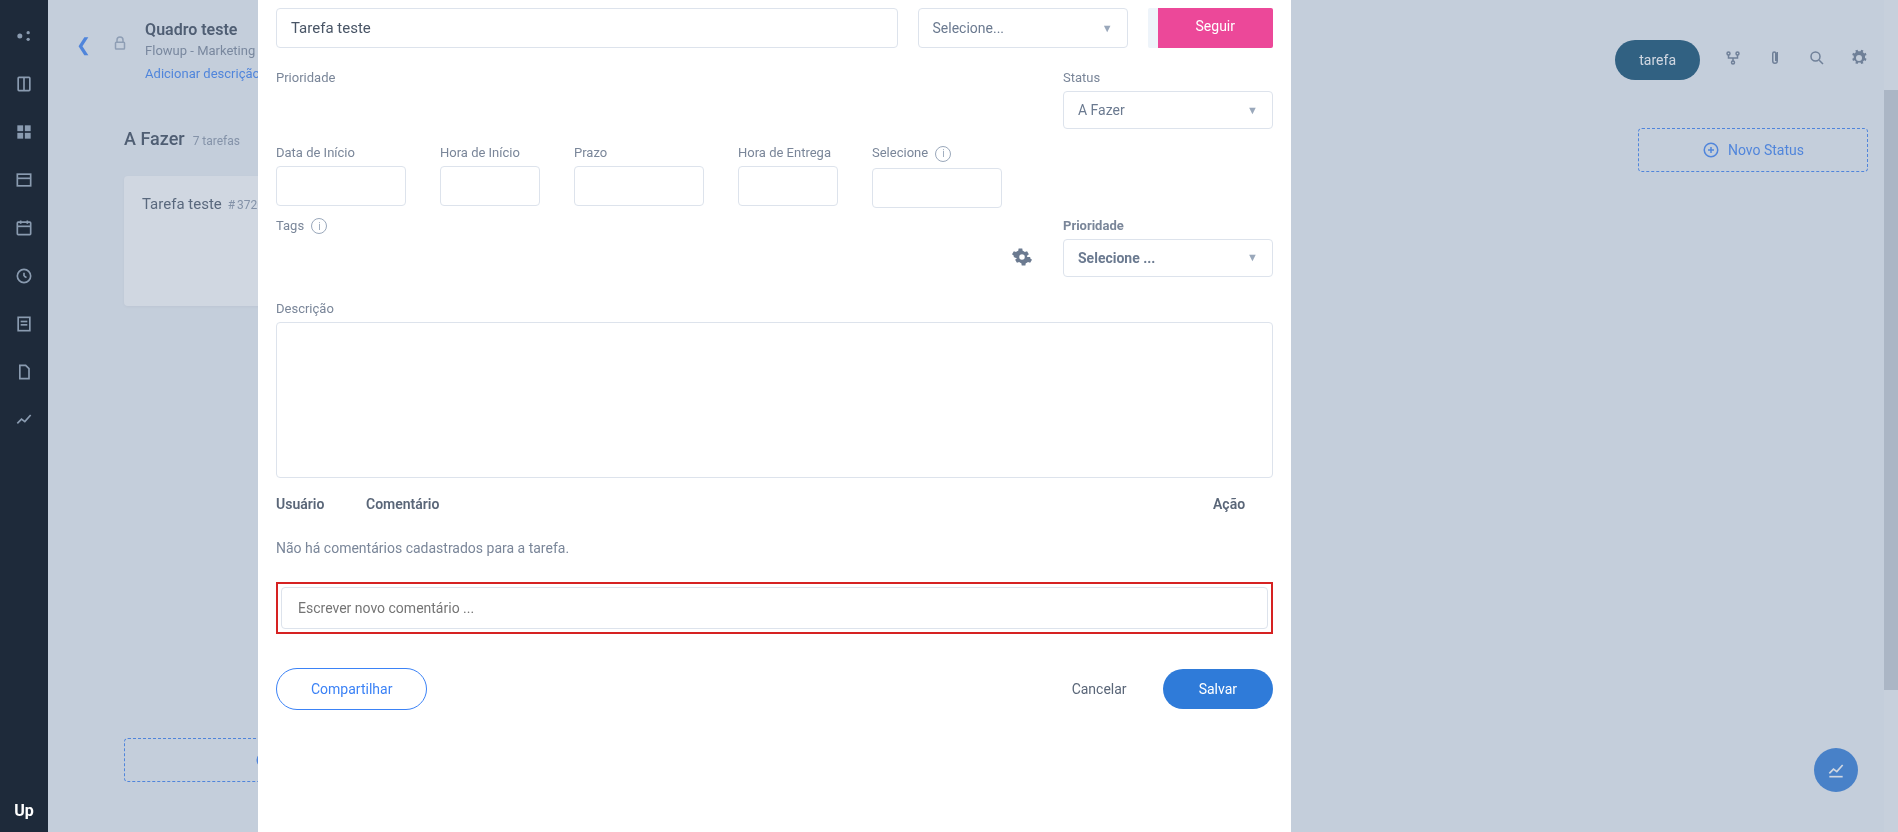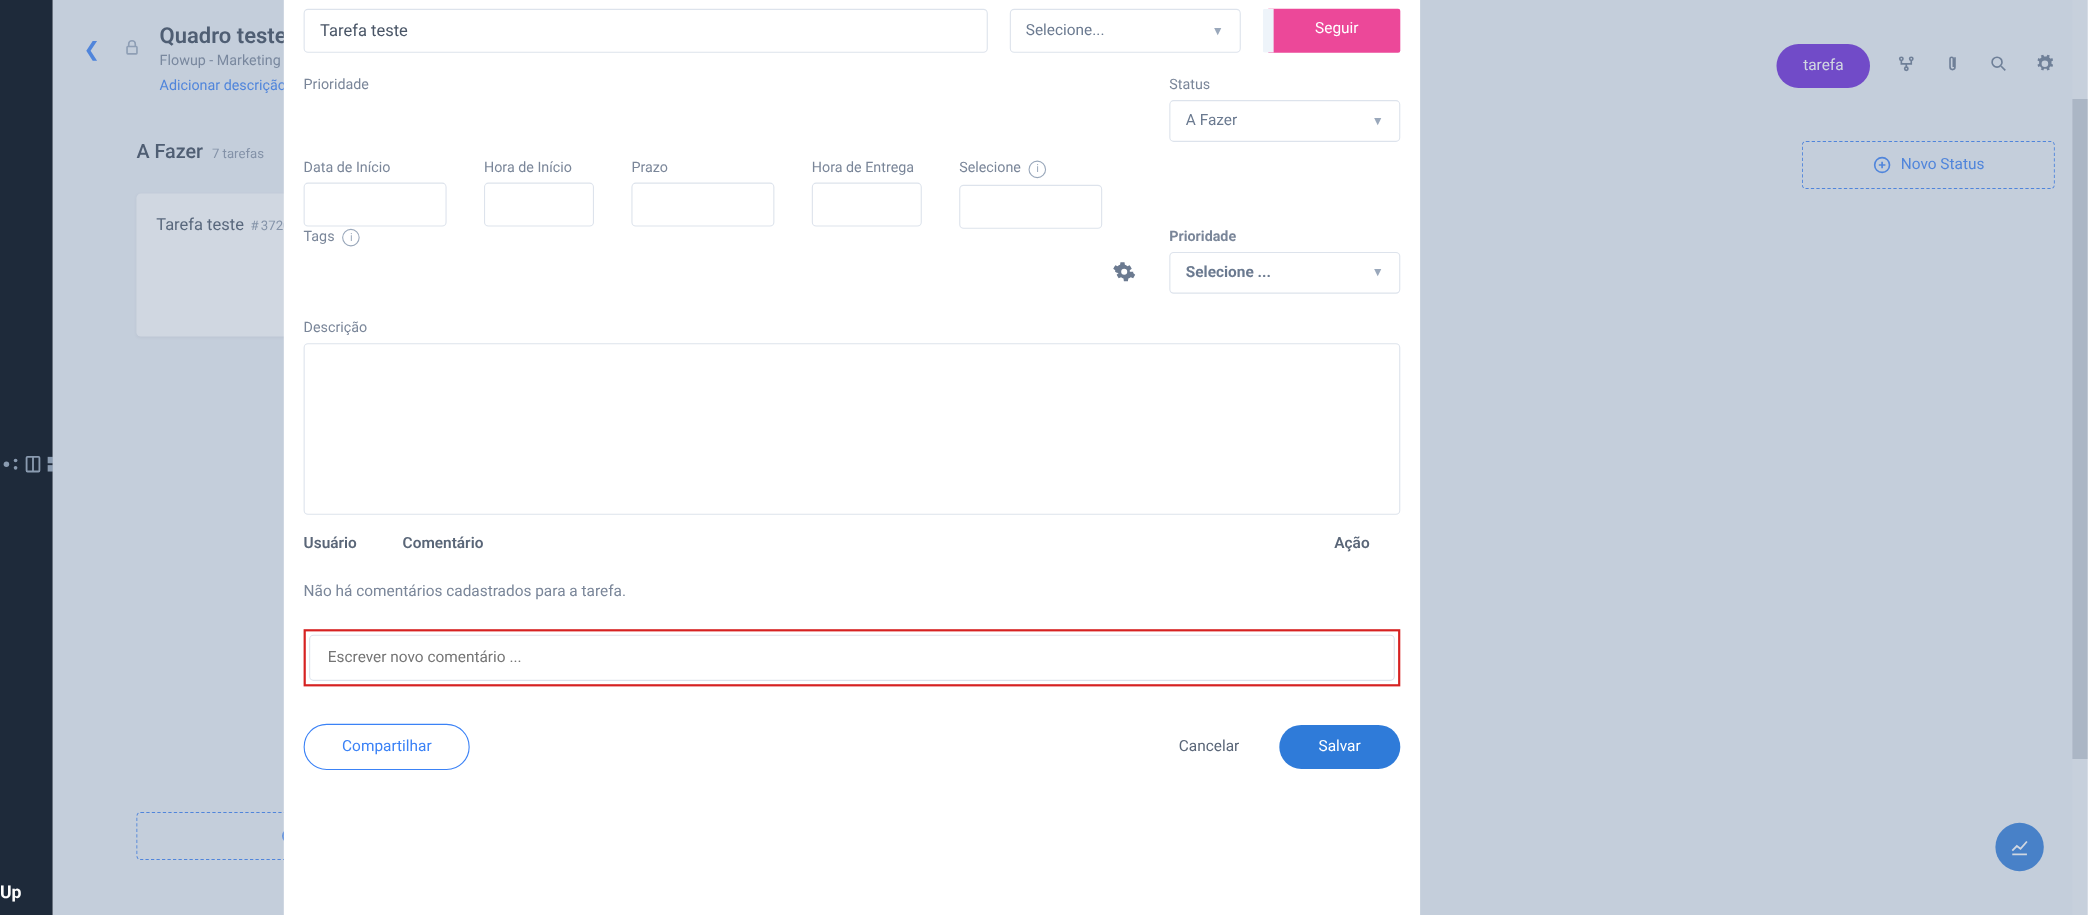--- a/index.html
+++ b/index.html
@@ -1,36 +1,36 @@
 <!DOCTYPE html>
 <html><head>
   <meta charset="utf-8">
   <style>
     * { margin: 0; padding: 0; box-sizing: border-box; font-family: -apple-system, BlinkMacSystemFont, "Segoe UI", Roboto, sans-serif; }
     body { background: #f5f7fa; overflow: hidden; width: 1898px; height: 832px; position: relative; }
     
     
-    .left-sidebar { position: absolute; left: 0; top: 0; width: 48px; height: 100%; background: #1e2a3a; display: flex; align-items: center; padding-top: 12px; }
+    .left-sidebar { position: absolute; left: 0; top: 0; width: 48px; height: 100%; background: #1e2a3a; display: flex; flex-direction: column; align-items: center; padding-top: 12px; }
     .sidebar-icon { width: 48px; height: 48px; display: flex; align-items: center; justify-content: center; color: #8a9bb0; cursor: pointer; }
     .sidebar-icon svg { width: 20px; height: 20px; }
     .sidebar-logo { position: absolute; bottom: 12px; color: #fff; font-weight: bold; font-size: 16px; }
     
     
     .bg-overlay { position: absolute; left: 48px; top: 0; right: 0; bottom: 0; background: rgba(120, 140, 170, 0.35); z-index: 5; }
     .bg-content { position: absolute; left: 48px; top: 0; right: 0; bottom: 0; background: #edf1f6; }
     
     .bg-header { display: flex; align-items: flex-start; padding: 20px 28px 0 28px; }
     .back-arrow { color: #3b82f6; font-size: 18px; margin-right: 20px; margin-top: 14px; cursor: pointer; }
     .lock-icon { color: #9aa8bb; margin-right: 16px; margin-top: 14px; }
-    .board-title { color: #3a4657; font-size: 20px; font-weight: 600; }
+    .board-title { color: #3a4657; font-size: 16px; font-weight: 600; }
     .board-sub { color: #7a8699; font-size: 13px; margin-top: 4px; }
     .board-desc { color: #3b82f6; font-size: 13px; margin-top: 8px; cursor: pointer; }
     
     .bg-topright { position: absolute; top: 40px; right: 30px; display: flex; align-items: center; gap: 24px; }
-    .add-task-btn { background: #6d28d9; color: #fff; border-radius: 24px; padding: 12px 24px; font-size: 14px; cursor: pointer; }
+    .add-task-btn { background: #0c4a6e; color: #fff; border-radius: 24px; padding: 12px 24px; font-size: 14px; cursor: pointer; }
     .top-icon { color: #6b7a90; cursor: pointer; }
     
     .status-col { position: absolute; top: 128px; left: 76px; }
     .status-header { color: #3a4657; font-size: 18px; font-weight: 500; }
     .status-count { color: #8a96a8; font-size: 12px; font-weight: 400; margin-left: 4px; }
     
     .task-card { position: absolute; top: 176px; left: 76px; width: 360px; height: 130px; background: #fff; border-radius: 4px; padding: 18px; box-shadow: 0 1px 3px rgba(0,0,0,0.05); }
     .task-card-title { color: #495566; font-size: 15px; }
     .task-card-id { color: #8a96a8; font-size: 12px; margin-left: 2px; }
     
@@ -49,21 +49,21 @@
     .chevron { color: #9aa8bb; font-size: 11px; }
     .follow-btn { background: #ec4899; color: #fff; border-radius: 2px; padding: 10px 38px; font-size: 14px; cursor: pointer; border-left: 10px solid #eef4fa; }
     
     .field-label { color: #7a8699; font-size: 13px; margin-bottom: 6px; display: block; }
     .field-col { display: flex; flex-direction: column; }
     .small-input { border: 1px solid #dde3ec; border-radius: 4px; padding: 10px; width: 130px; height: 40px; }
     
     .status-select { width: 210px; }
     .info-icon { display: inline-flex; width: 16px; height: 16px; border: 1.5px solid #9aa8bb; border-radius: 50%; align-items: center; justify-content: center; font-size: 10px; color: #9aa8bb; margin-left: 4px; }
     
-    .tags-row { display: flex; align-items: flex-start; gap: 20px; margin-top: 0; }
+    .tags-row { display: flex; align-items: flex-start; gap: 20px; margin-top: 10px; }
     .tags-area { flex: 1; position: relative; }
     .gear-icon { position: absolute; right: 10px; top: 28px; color: #6b7a90; cursor: pointer; font-size: 20px; }
     
     .desc-textarea { width: 100%; height: 156px; border: 1px solid #dde3ec; border-radius: 4px; padding: 12px; resize: none; }
     
     .comments-header { display: flex; padding: 14px 0 10px 0; color: #5a6678; font-weight: 600; font-size: 14px; }
     .ch-user { width: 90px; }
     .ch-comment { flex: 1; }
     .ch-action { width: 60px; }
     

